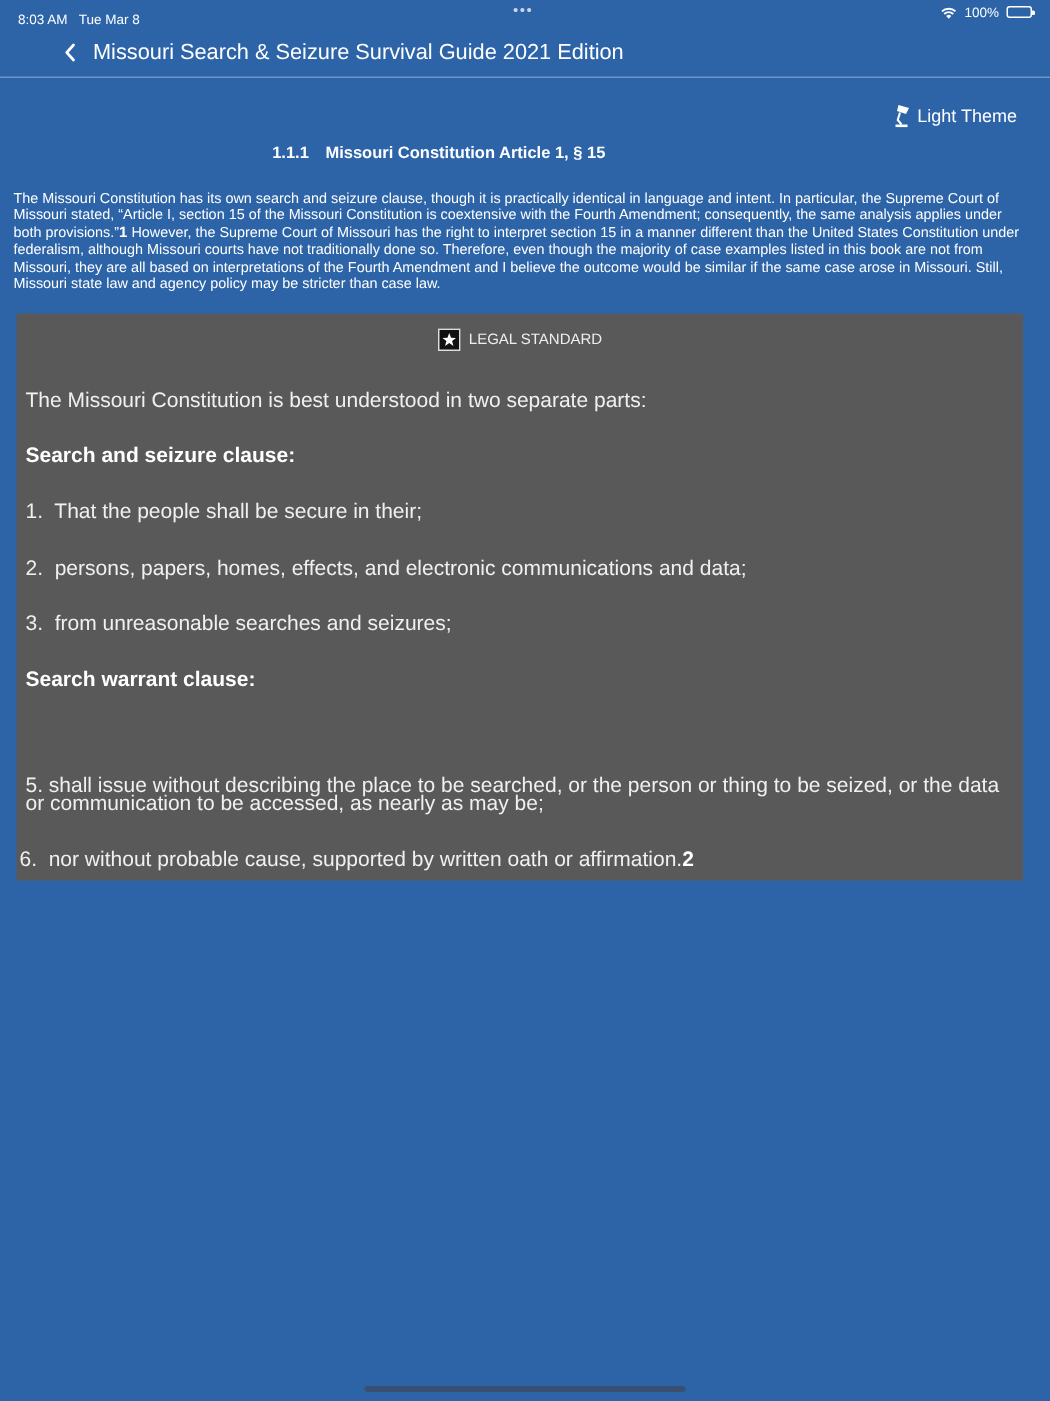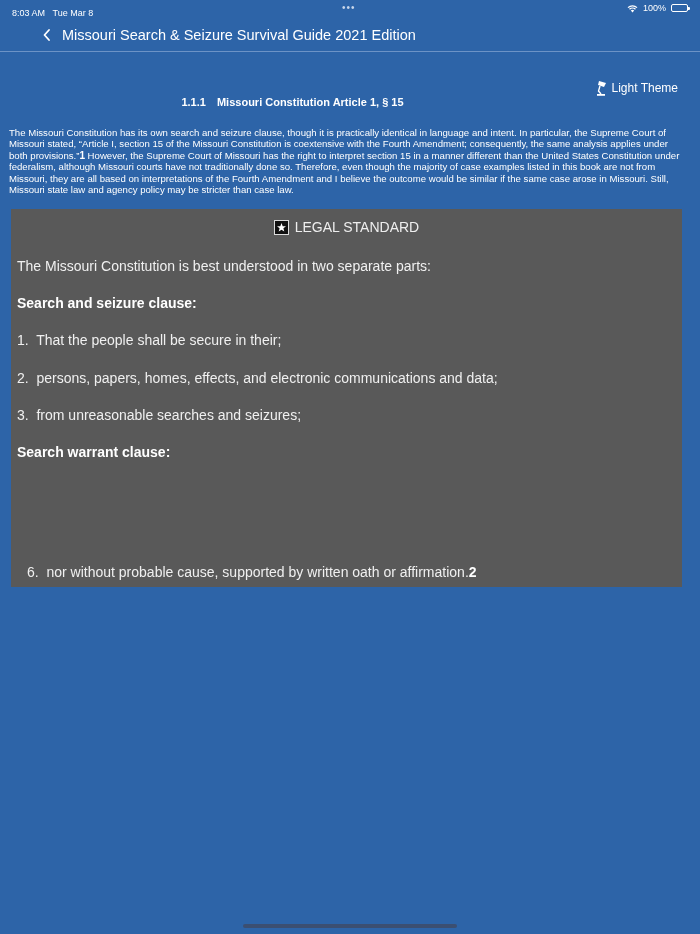--- a/index.html
+++ b/index.html
@@ -11,30 +11,30 @@
   .status-bar .dots { position: absolute; left: 342px; top: 2px; font-size: 10px; letter-spacing: 1px; color: #c8d6ea; }
   .status-bar .right { position: absolute; right: 12px; top: 3px; display: flex; align-items: center; gap: 5px; }
   .battery { width: 17px; height: 8px; border: 1px solid #fff; border-radius: 2px; position: relative; padding: 1px; }
   .battery .fill { width: 100%; height: 100%; background: #fff; border-radius: 1px; }
   .battery:after { content: ""; position: absolute; right: -3px; top: 2px; width: 2px; height: 3px; background: #fff; border-radius: 0 1px 1px 0; }
 
   .nav-bar { position: absolute; top: 18px; left: 0; width: 700px; height: 34px; border-bottom: 1px solid #6c93c6; display: flex; align-items: center; padding-left: 28px; }
   .back-btn { width: 30px; height: 30px; margin-left: 4px; display: flex; align-items: center; justify-content: center; cursor: pointer; }
   .nav-title { font-size: 14.5px; margin-left: 0px; }
 
-  .theme-toggle { position: absolute; right: 22px; top: 80px; display: flex; align-items: center; gap: 4px; font-size: 12px; cursor: pointer; }
+  .theme-toggle { position: absolute; right: 22px; top: 69px; display: flex; align-items: center; gap: 4px; font-size: 12px; cursor: pointer; }
 
   .section-title { position: absolute; top: 96px; left: 0; width: 585px; text-align: center; font-size: 11px; font-weight: bold; }
   .section-title .num { margin-right: 8px; }
 
   .intro { position: absolute; top: 127px; left: 9px; width: 680px; font-size: 9.6px; line-height: 11.4px; }
   .intro .fn { font-weight: bold; font-size: 10px; }
 
   .legal-box { position: absolute; top: 209px; left: 11px; width: 671px; height: 378px; background: #595959; }
-  .legal-header { position: absolute; top: 10px; left: 0; width: 100%; display: flex; justify-content: center; align-items: center; gap: 6px; font-size: 14px; color: #eee; }
+  .legal-header { position: absolute; top: 10px; left: 0; width: 100%; display: flex; justify-content: center; align-items: center; gap: 6px; font-size: 10px; color: #eee; }
   .badge-icon { width: 15px; height: 15px; background: #111; display: flex; align-items: center; justify-content: center; border: 1px solid #ddd; }
   .legal-line { position: absolute; left: 6px; font-family: Liberation Sans, sans-serif; font-size: 14px; color: #f0f0f0; white-space: pre; }
   .legal-line.bold { font-weight: bold; color: #fff; }
   .legal-line.wrap { white-space: normal; width: 655px; line-height: 11.5px; }
   .legal-line .fn { font-weight: bold; color: #fff; }
 
   .home-indicator { position: absolute; top: 924px; left: 243px; width: 214px; height: 4px; border-radius: 2px; background: #3b4f72; }
 </style>
 </head>
 <body>
@@ -86,16 +86,17 @@
         </svg>
     </span>
     <span>LEGAL STANDARD</span>
   </div>
   <div class="legal-line" style="top:49px">The Missouri Constitution is best understood in two separate parts:</div>
   <div class="legal-line bold" style="top:86px">Search and seizure clause:</div>
   <div class="legal-line" style="top:123px">1.  That the people shall be secure in their;</div>
   <div class="legal-line" style="top:161px">2.  persons, papers, homes, effects, and electronic communications and data;</div>
   <div class="legal-line" style="top:198px">3.  from unreasonable searches and seizures;</div>
   <div class="legal-line bold" style="top:235px">Search warrant clause:</div>
-  <div class="legal-line" style="top:355px; left:16px"><span>6.  nor without probable cause, supported by written oath or affirmation.</span><span class="fn">2</span></div>
+  <div class="legal-line wrap" style="top:309px">5.  shall issue without describing the place to be searched, or the person or thing to be seized, or the data or communication to be accessed, as nearly as may be;</div>
+  <div class="legal-line" style="top:355px; left:2px"><span>6.  nor without probable cause, supported by written oath or affirmation.</span><span class="fn">2</span></div>
 </div>
 
 <div class="home-indicator"></div>
 
 </body></html>

